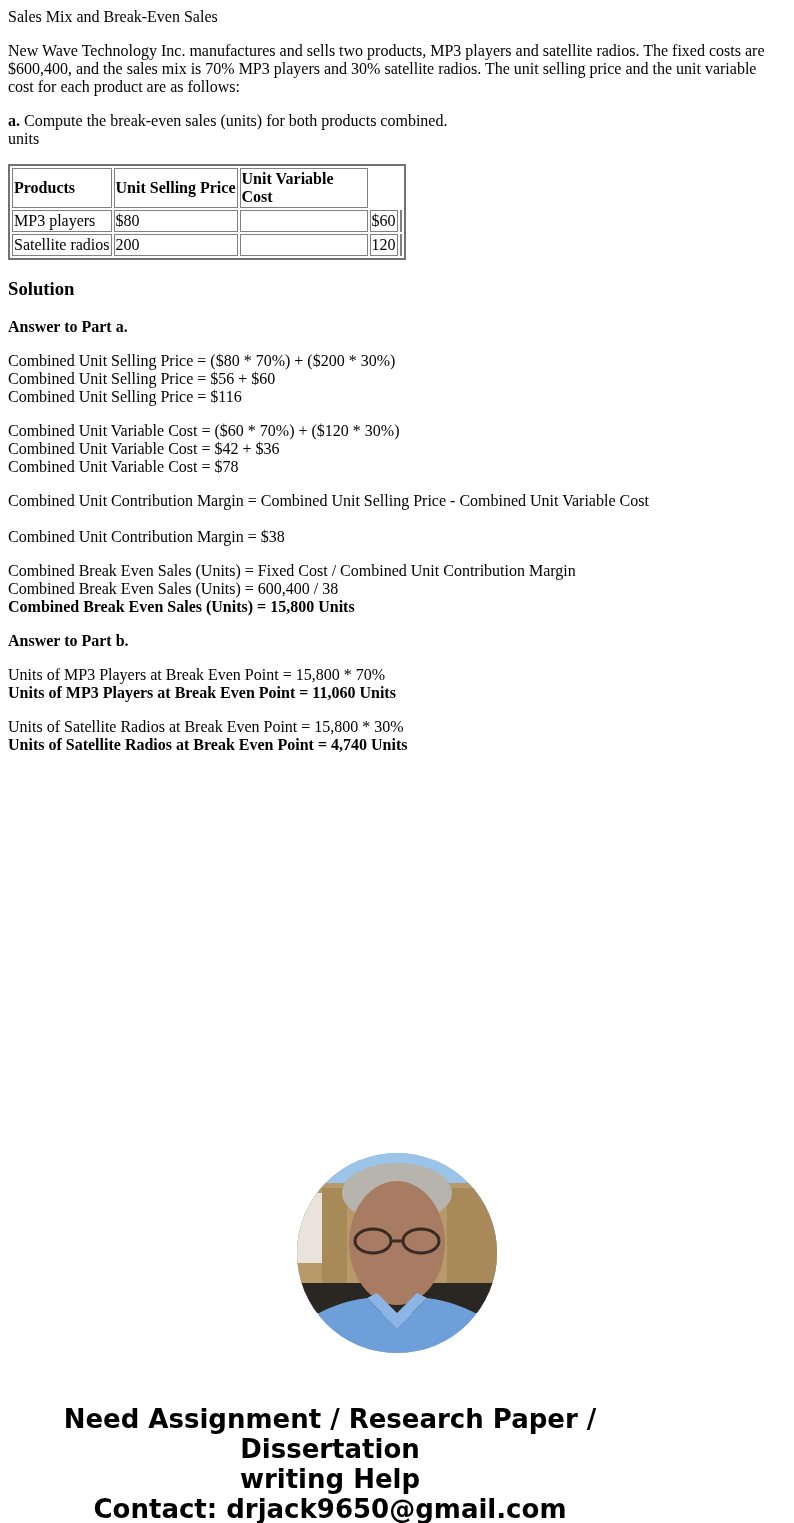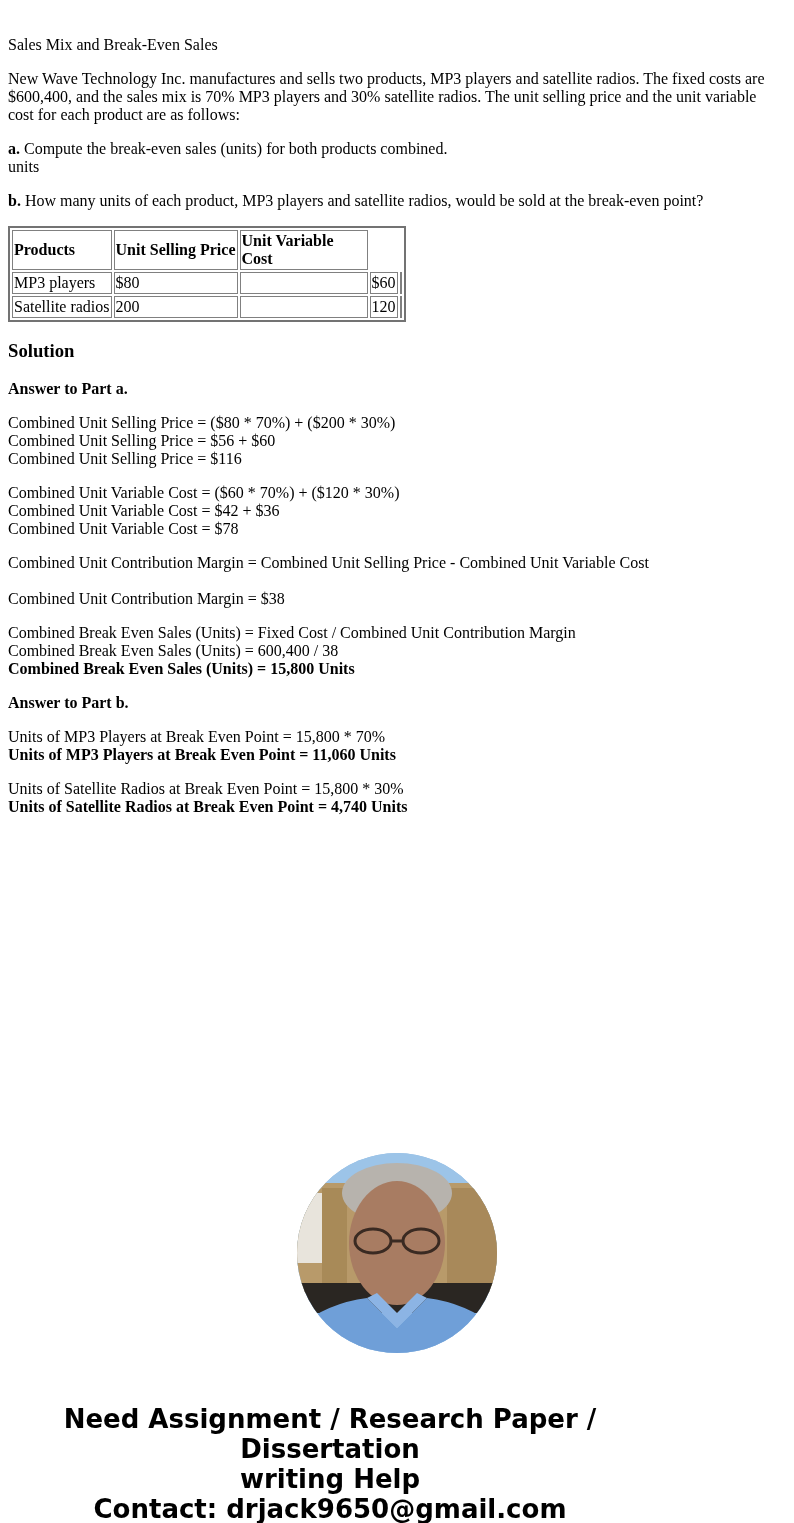--- a/index.html
+++ b/index.html
@@ -5,21 +5,21 @@
     html, body { margin: 0; padding: 0; background: #ffffff; }
     body {
       width: 794px;
       height: 1523px;
       position: relative;
       font-family: "Liberation Serif", serif;
       font-size: 16px;
       line-height: 18px;
       color: #000;
     }
-    .content { position: absolute; left: 8px; top: 8px; width: 778px; margin-top: 28px; }
+    .content { position: absolute; left: 8px; top: 8px; width: 778px; }
     p { margin: 0 0 16px 0; }
     .title { margin-bottom: 16px; }
     table.products {
       border: 2px solid #737373;
       border-collapse: separate;
       border-spacing: 2px;
       margin: 0 0 8px 0;
     }
     table.products th, table.products td {
       border: 1px solid #808080;
@@ -63,23 +63,20 @@
 <div class="content">
   <p class="title">Sales Mix and Break-Even Sales</p>
 
   <p>New Wave Technology Inc. manufactures and sells two products, MP3 players and satellite radios. The fixed costs are $600,400, and the sales mix is 70% MP3 players and 30% satellite radios. The unit selling price and the unit variable cost for each product are as follows:</p>
 
   <p>
     <b>a.</b><span> Compute the break-even sales (units) for both products combined.</span><br>
     <span>units</span>
   </p>
 
-  <p>
-    <b>b.</b><span> How many units of each product, MP3 players and satellite radios, would be sold at the break-even point?</span>
-  </p>
 
   <table class="products">
     <tbody>
         <tr>
       <th>Products</th>
       <th>Unit Selling Price</th>
       <th>Unit Variable Cost</th>
     </tr>
     <tr>
       <td>MP3 players</td>

